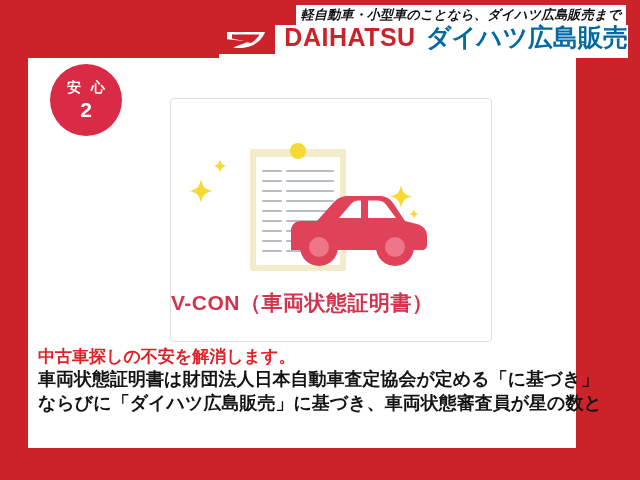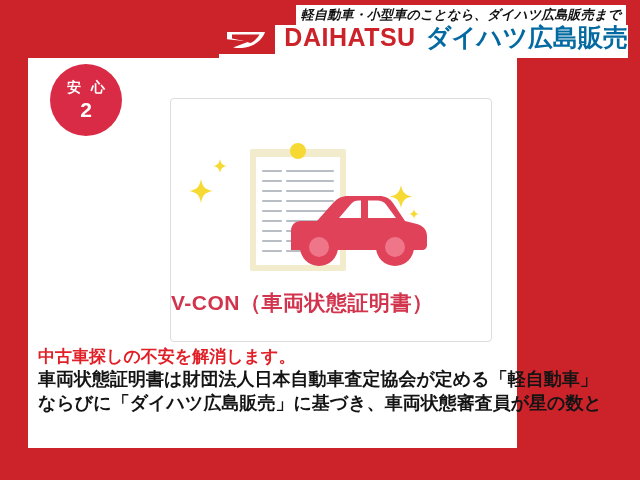--- a/index.html
+++ b/index.html
@@ -74,21 +74,21 @@
     color: #0369a1;
     letter-spacing: 0px;
     line-height: 1;
   }
 
   
   .panel {
     position: absolute;
     left: 28px;
     top: 58px;
-    width: 489px;
+    width: 548px;
     height: 390px;
     background: #ffffff;
   }
 
   
   .card {
     position: absolute;
     left: 142px;
     top: 40px;
     width: 320px;
@@ -250,18 +250,18 @@
             <circle cx="224" cy="114" r="10" fill="#ef7588"></circle>
           </g>
         </svg>
       </div>
 
       <div class="vcon">V-CON（車両状態証明書）</div>
     </div>
 
     <div class="copy">
       <div class="copy-lead">中古車探しの不安を解消します。</div>
-      <div class="copy-line">車両状態証明書は財団法人日本自動車査定協会が定める「軽自動車」</div>
+      <div class="copy-line">車両状態証明書は財団法人日本自動車査定協会が定める「に基づき」</div>
       <div class="copy-line">ならびに「ダイハツ広島販売」に基づき、車両状態審査員が星の数と</div>
     </div>
 
   </div>
 </div>
 
 </body></html>

